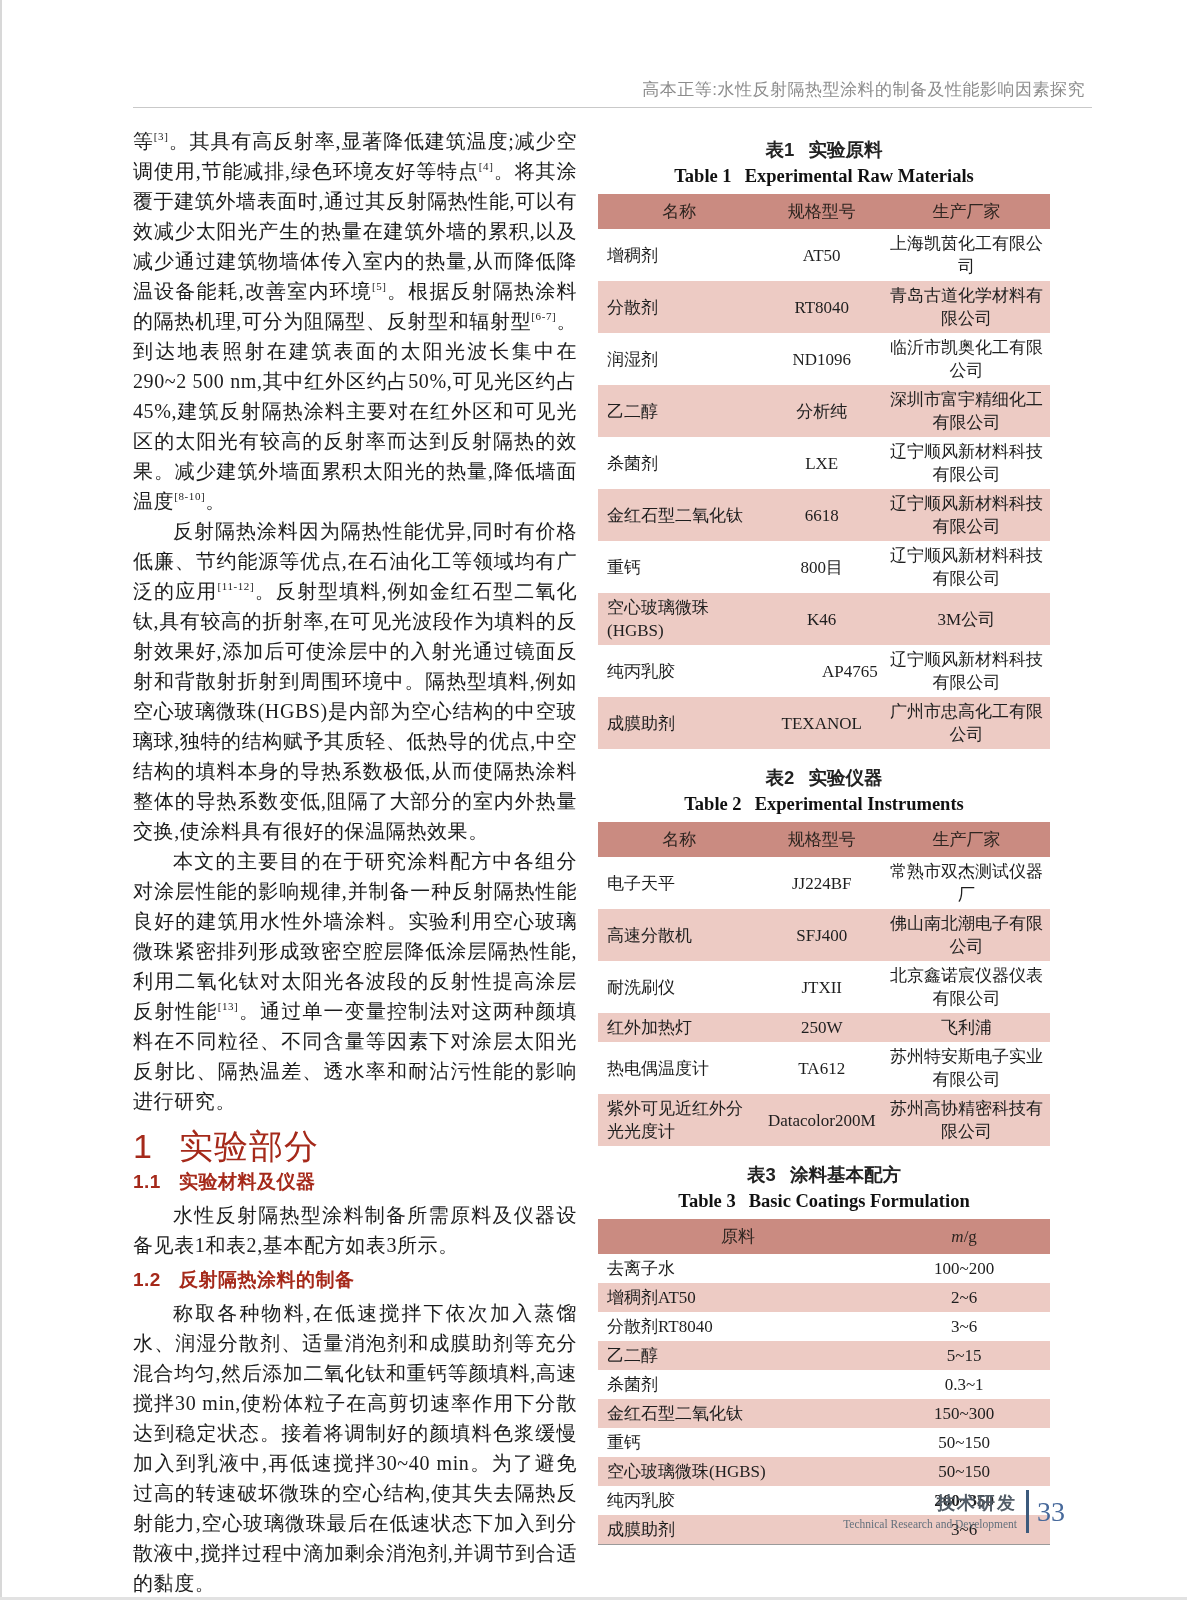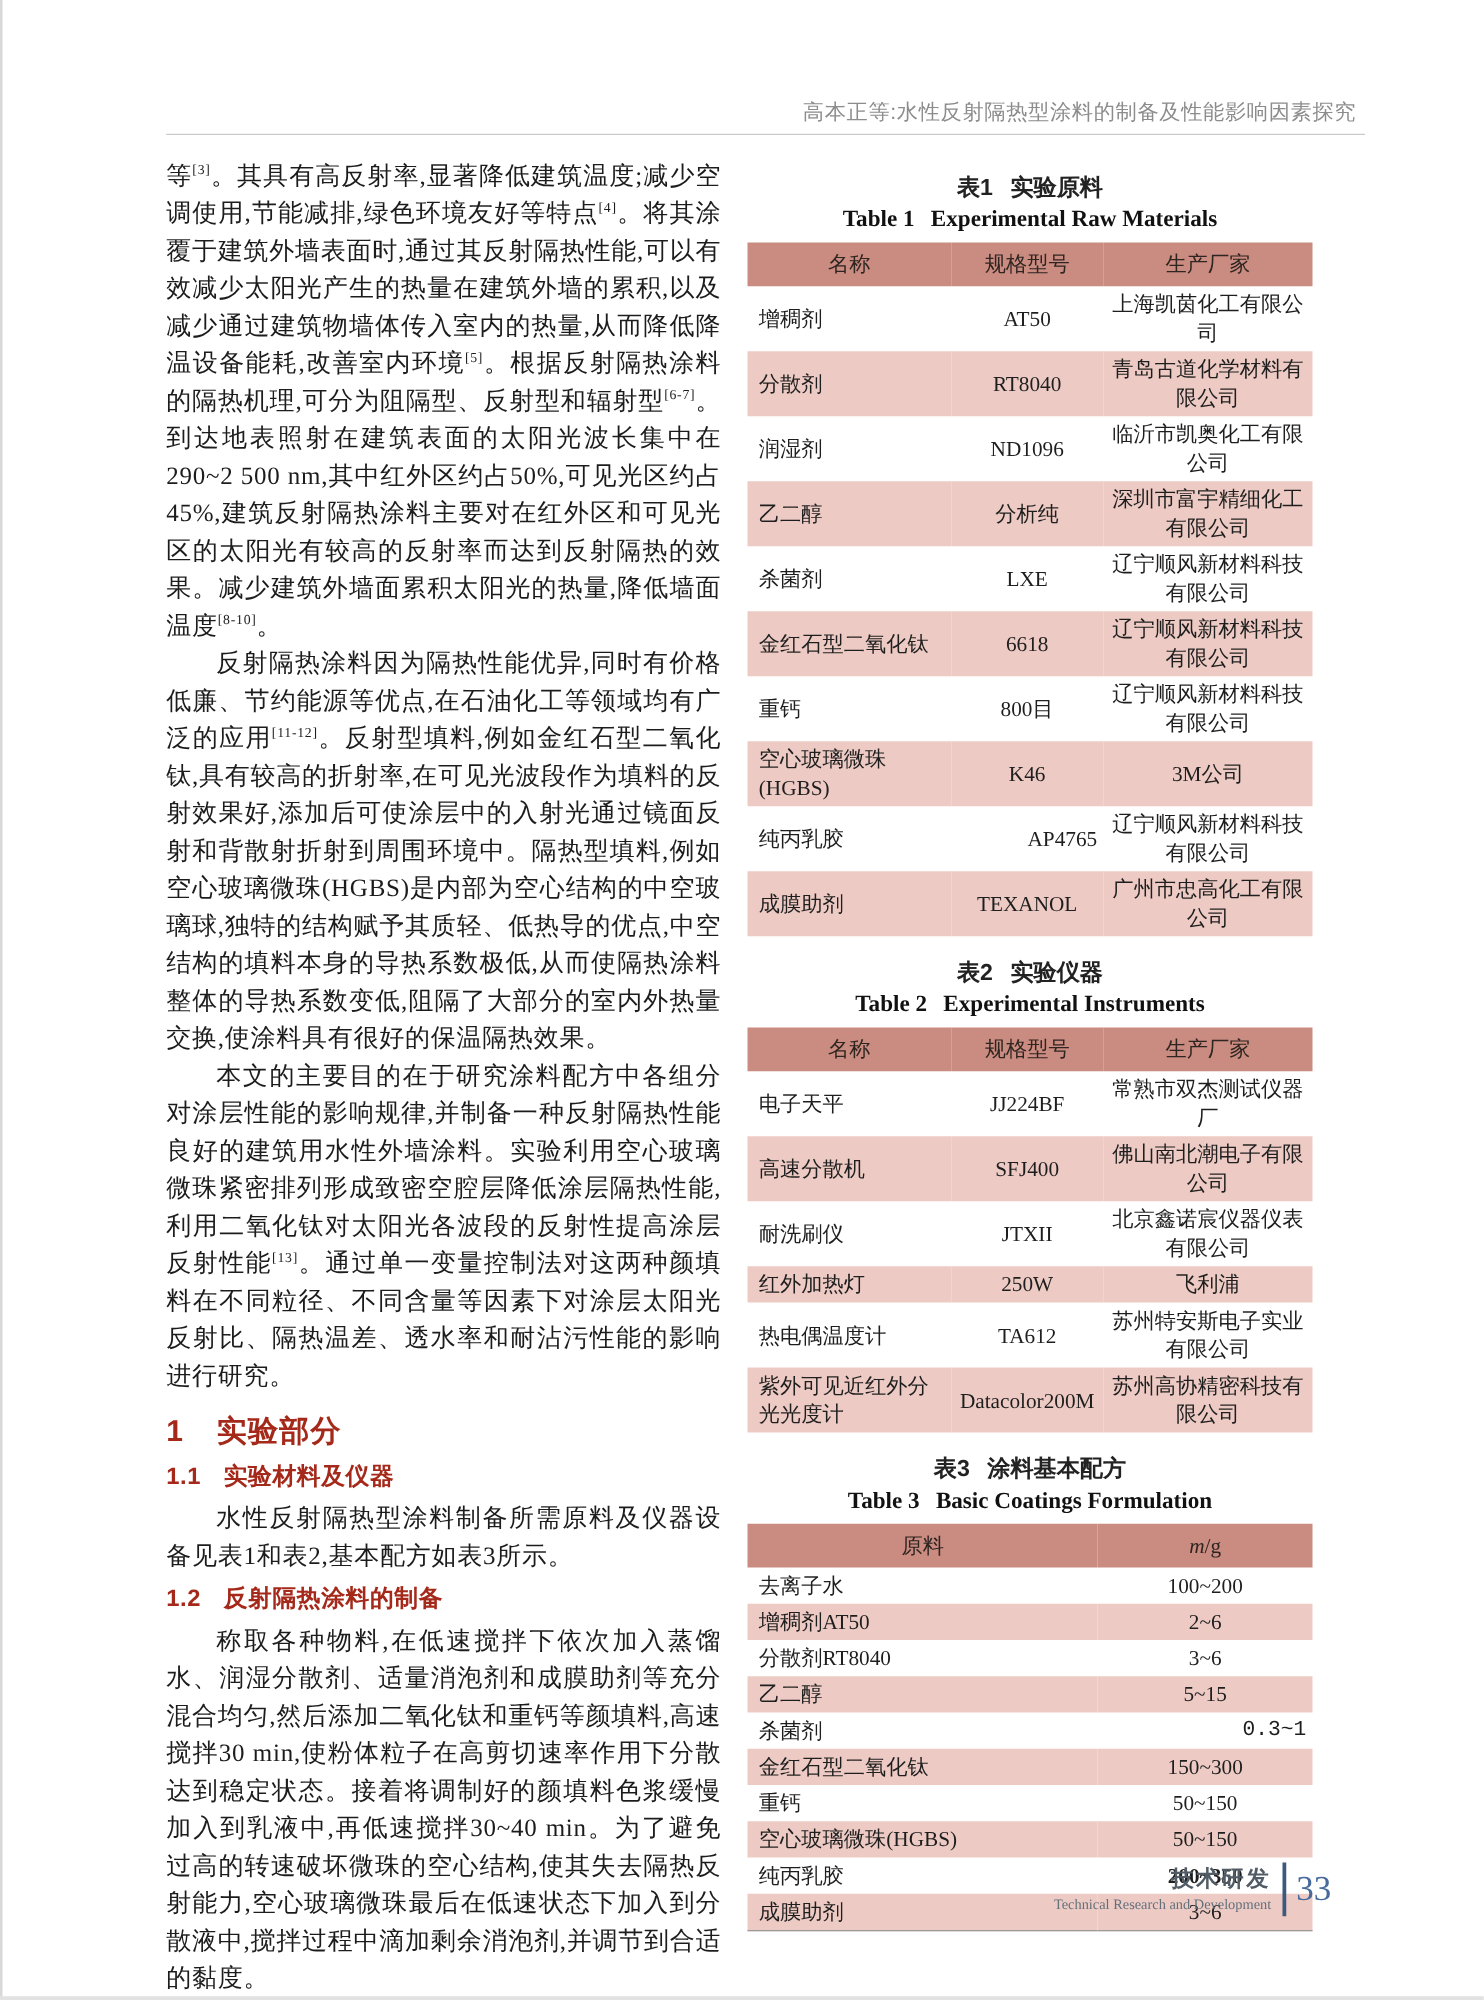--- a/index.html
+++ b/index.html
@@ -35,21 +35,21 @@
   .col-left{
     position:absolute;left:133px;top:126px;width:444px;
     font-size:20px;line-height:30px;letter-spacing:.6px;
     text-align:justify;text-justify:inter-ideograph;
   }
   .col-left p{margin:0;}
   .col-left p.indent{text-indent:2em;}
   .col-left sup{font-size:11px;line-height:0;}
   .h1{
     font-family:"Liberation Sans","DejaVu Sans",sans-serif;
-    color:var(--heading-red);font-weight:bold;font-size:24px;line-height:30px;
+    color:var(--heading-red);font-weight:normal;font-size:34px;line-height:30px;
     margin:15px 0 8px 0;letter-spacing:1px;
   }
   .h1 .sec-num{margin-right:26px;}
   .h2{
     font-family:"Liberation Sans","DejaVu Sans",sans-serif;
     color:var(--heading-red);font-weight:bold;font-size:19px;line-height:26px;
     margin:7px 0 5px 0;letter-spacing:.5px;
   }
   .h2 .sec-num{margin-right:18px;}
 
@@ -285,21 +285,21 @@
           <tr>
             <td style="text-align: left;">分散剂RT8040</td>
             <td style="text-align: center;">3~6</td>
           </tr>
           <tr>
             <td style="text-align: left;">乙二醇</td>
             <td style="text-align: center;">5~15</td>
           </tr>
           <tr>
             <td style="text-align: left;">杀菌剂</td>
-            <td style="text-align: right; font-family: Liberation Mono, monospace;">0.3~1</td>
+            <td style="text-align: center;">0.3~1</td>
           </tr>
           <tr>
             <td style="text-align: left;">金红石型二氧化钛</td>
             <td style="text-align: center;">150~300</td>
           </tr>
           <tr>
             <td style="text-align: left;">重钙</td>
             <td style="text-align: center;">50~150</td>
           </tr>
           <tr>

